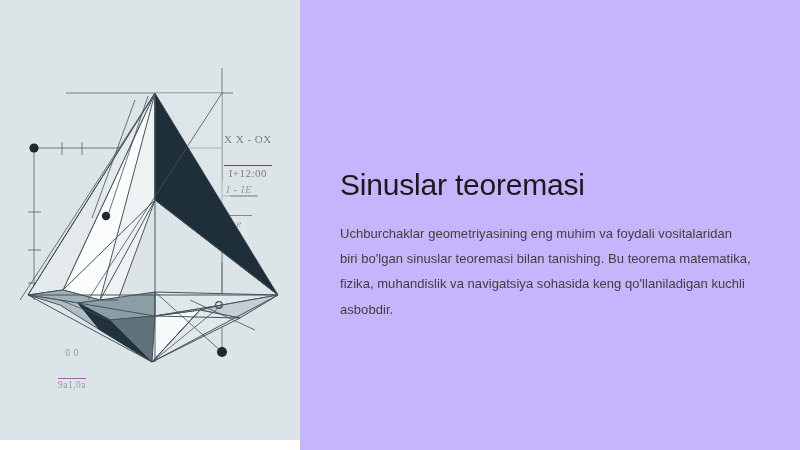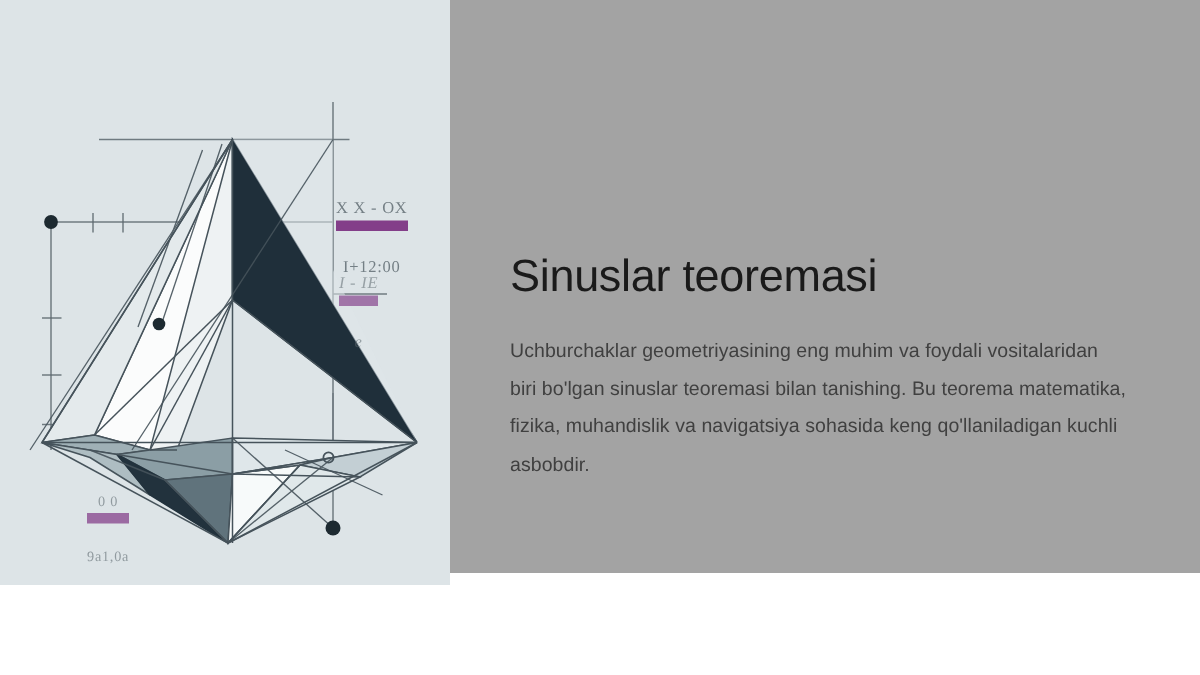--- a/index.html
+++ b/index.html
@@ -19,21 +19,21 @@
     height: 450px;
     background: #ffffff;
     display: flex;
     flex-direction: row;
   }
 
   
   #illustration-panel {
     position: relative;
     width: 300px;
-    height: 390px;
+    height: 440px;
     background: #dde4e7;
     flex: 0 0 300px;
     overflow: hidden;
   }
   #crystal-svg {
     position: absolute;
     left: 0;
     top: 0;
     width: 300px;
     height: 450px;
@@ -55,39 +55,39 @@
   }
   .annotation .num-top {
     display: block;
     font-size: 11px;
     white-space: nowrap;
   }
   .annotation .num-bot {
     display: block;
     font-size: 11px;
     white-space: nowrap;
-    border-top: 7px solid #701a75;
-    padding-top: 18px;
-    margin-top: 1px;
+    border-top: 1px solid #701a75;
+    padding-top: 1px;
+    margin-top: 19px;
   }
   .annotation.small .num-top,
   .annotation.small .num-bot {
     font-size: 9.5px;
   }
 
   #annotation-formula-top  { left: 224px; top: 133px; }
   #annotation-formula-mid  { left: 226px; top: 183px; opacity: 0.55; font-style: italic; }
-  #annotation-scale-label  { left: 58px;  top: 330px; opacity: 0.6; }
+  #annotation-scale-label  { left: 58px;  top: 348px; opacity: 0.6; }
 
   
   #content-panel {
     position: relative;
     flex: 1 1 auto;
-    height: 382px;
-    background: #a3a3a3;
+    height: 450px;
+    background: #c4b5fd;
     padding: 0;
   }
   #content-inner {
     position: absolute;
     left: 40px;
     top: 168px;
     width: 412px;
   }
   #page-title {
     margin: 0;

